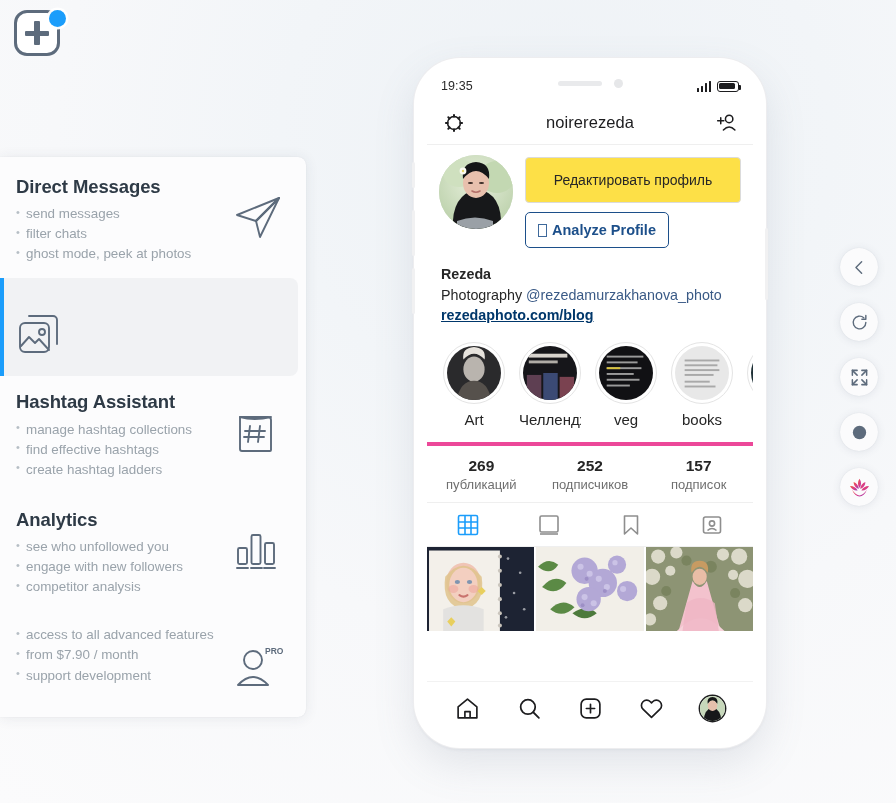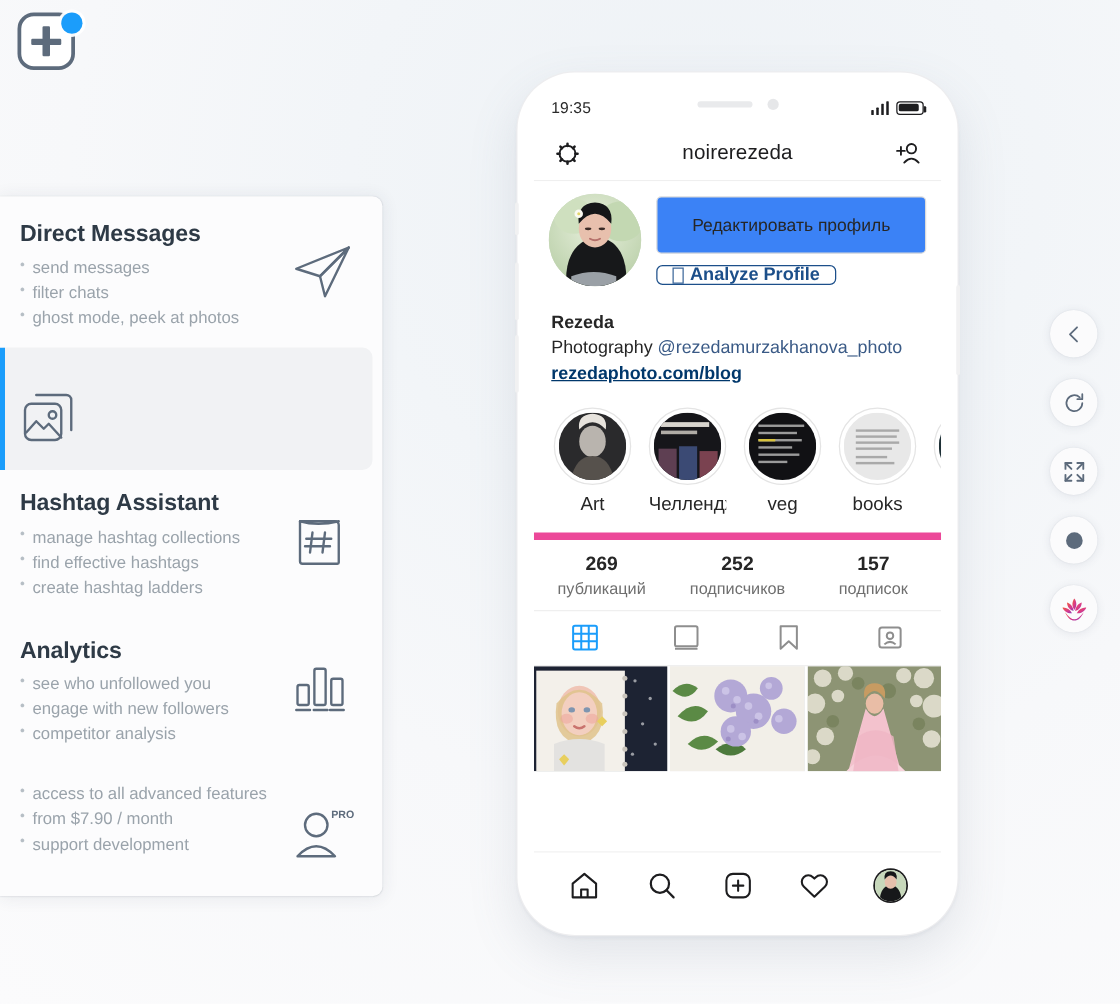--- a/index.html
+++ b/index.html
@@ -156,27 +156,27 @@
   .profrow { display: flex; padding: 10px 12px 0 12px; gap: 12px; }
   .avatar {
     flex: 0 0 auto; width: 74px; height: 74px; border-radius: 50%;
     overflow: hidden; background: #cfdcc8; position: relative;
   }
   .avatar svg { display:block; width:100%; height:100%; }
   .profbtns { flex: 1 1 auto; padding-top: 2px; }
   .btn-edit {
     width: 100%; height: 46px;
     border: 1px solid #dbdbdb; border-radius: 4px;
-    background: #3b82f6; color: #262626;
+    background: #fde047; color: #262626;
     font-size: 14px; font-family: inherit; line-height: 1.35;
     display: flex; align-items: center; justify-content: center; text-align: center;
     cursor: pointer;
   }
   .btn-analyze {
-    margin-top: 9px; height: 16px; padding: 0 12px;
+    margin-top: 9px; height: 36px; padding: 0 12px;
     border: 1.4px solid #1c4f8a; border-radius: 5px;
     background: #fff; color: #1c4f8a;
     font-size: 14.5px; font-weight: 600; font-family: inherit;
     display: inline-flex; align-items: center; gap: 5px;
     cursor: pointer;
   }
   .btn-analyze .tofu {
     display: inline-block; width: 9px; height: 13px;
     border: 1.2px solid #1c4f8a; opacity: .85;
   }
@@ -196,21 +196,21 @@
     border: 1px solid #e4e4e4; padding: 3px; background: #fff;
   }
   .hl .ring .img { width: 100%; height: 100%; border-radius: 50%; overflow: hidden; }
   .hl .img svg { display:block; width:100%; height:100%; }
   .hl .lbl {
     margin-top: 7px; font-size: 15px; color: #262626;
     white-space: nowrap; overflow: hidden; text-overflow: clip;
   }
 
   .stats {
-    display: flex; border-top: 6px solid #ec4899; border-bottom: 1px solid #efefef;
+    display: flex; border-top: 4px solid #ec4899; border-bottom: 1px solid #efefef;
     padding: 11px 0 10px 0;
   }
   .stat { flex: 1 1 0; text-align: center; }
   .stat .num { font-size: 15.5px; font-weight: 600; color: #262626; }
   .stat .lab { font-size: 13px; color: #6f6f6f; margin-top: 2px; }
 
   .tabs { display: flex; border-bottom: 1px solid #efefef; }
   .tab {
     flex: 1 1 0; height: 43px; display: flex; align-items: center; justify-content: center;
     color: #8e8e8e; cursor: pointer;

